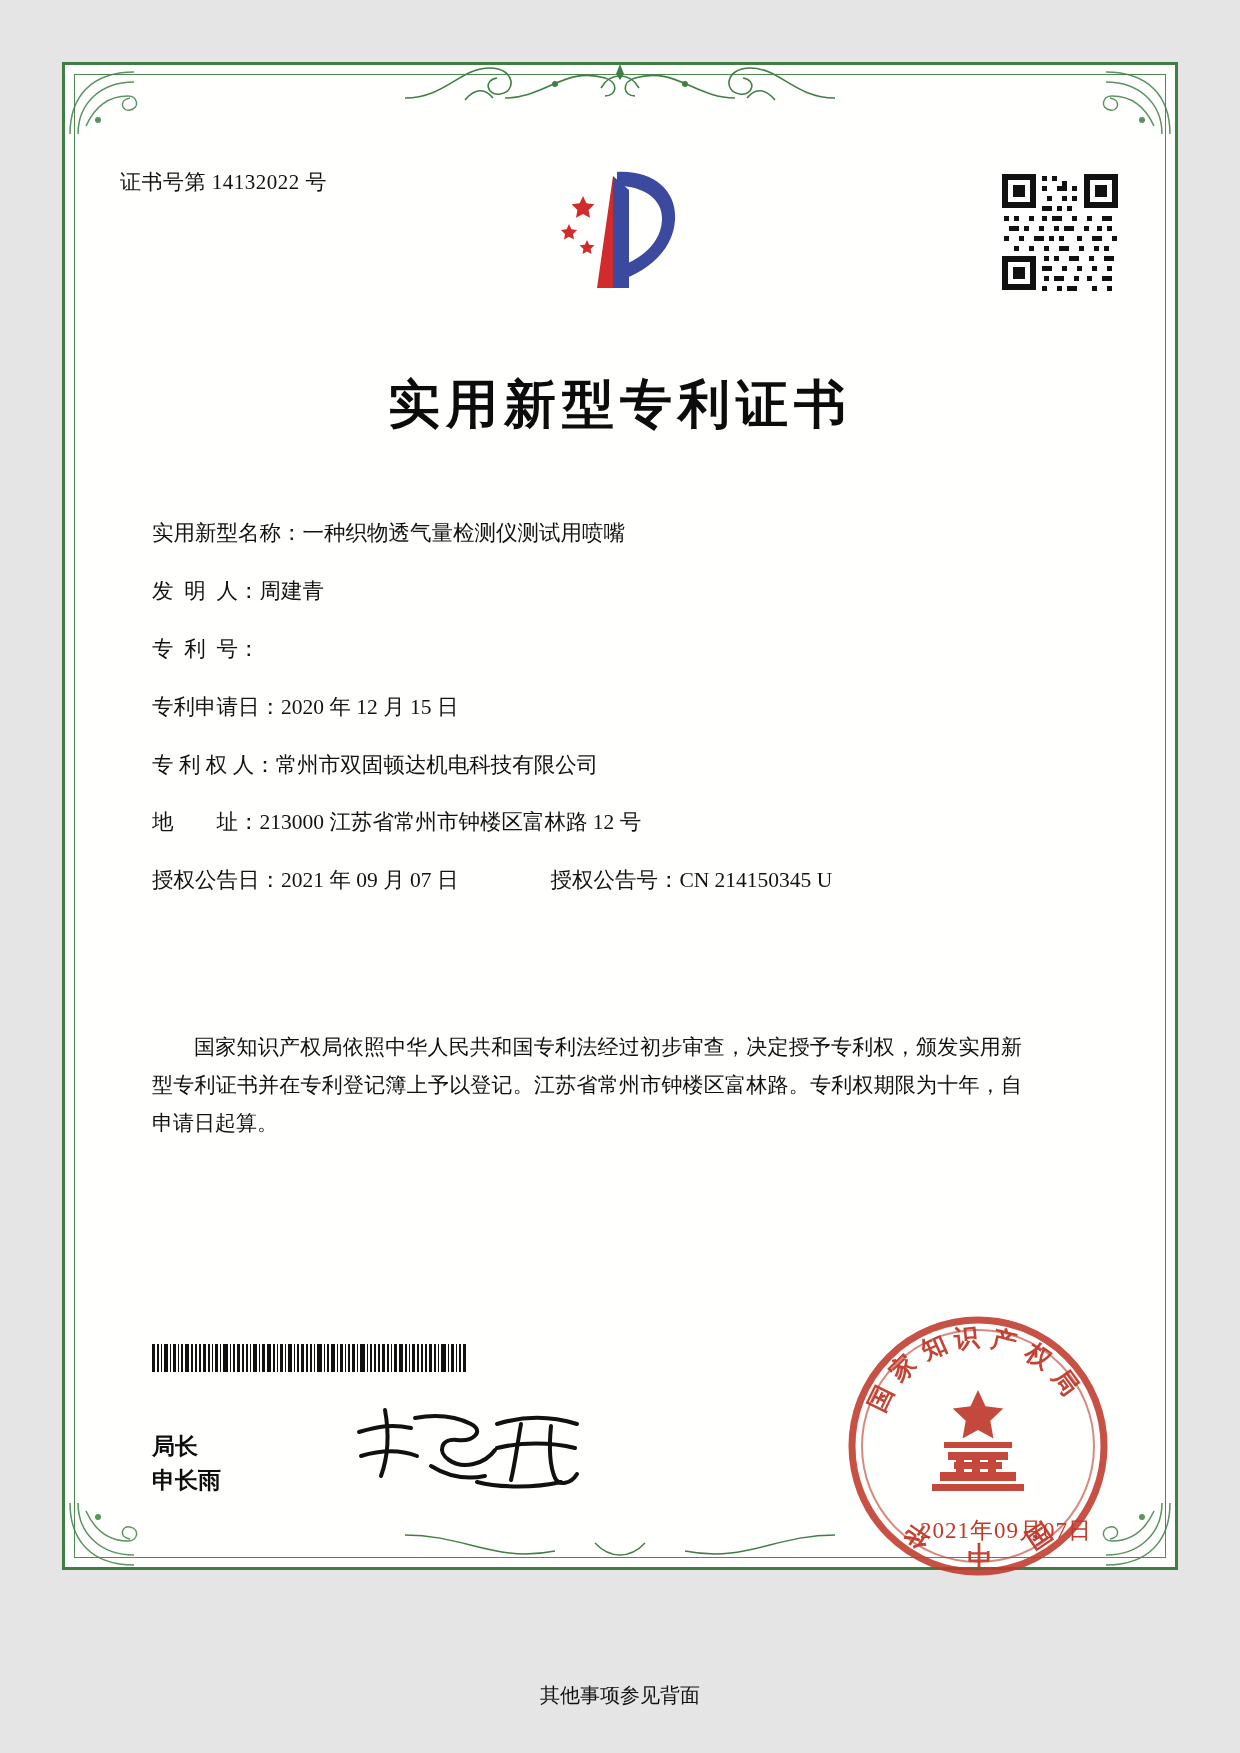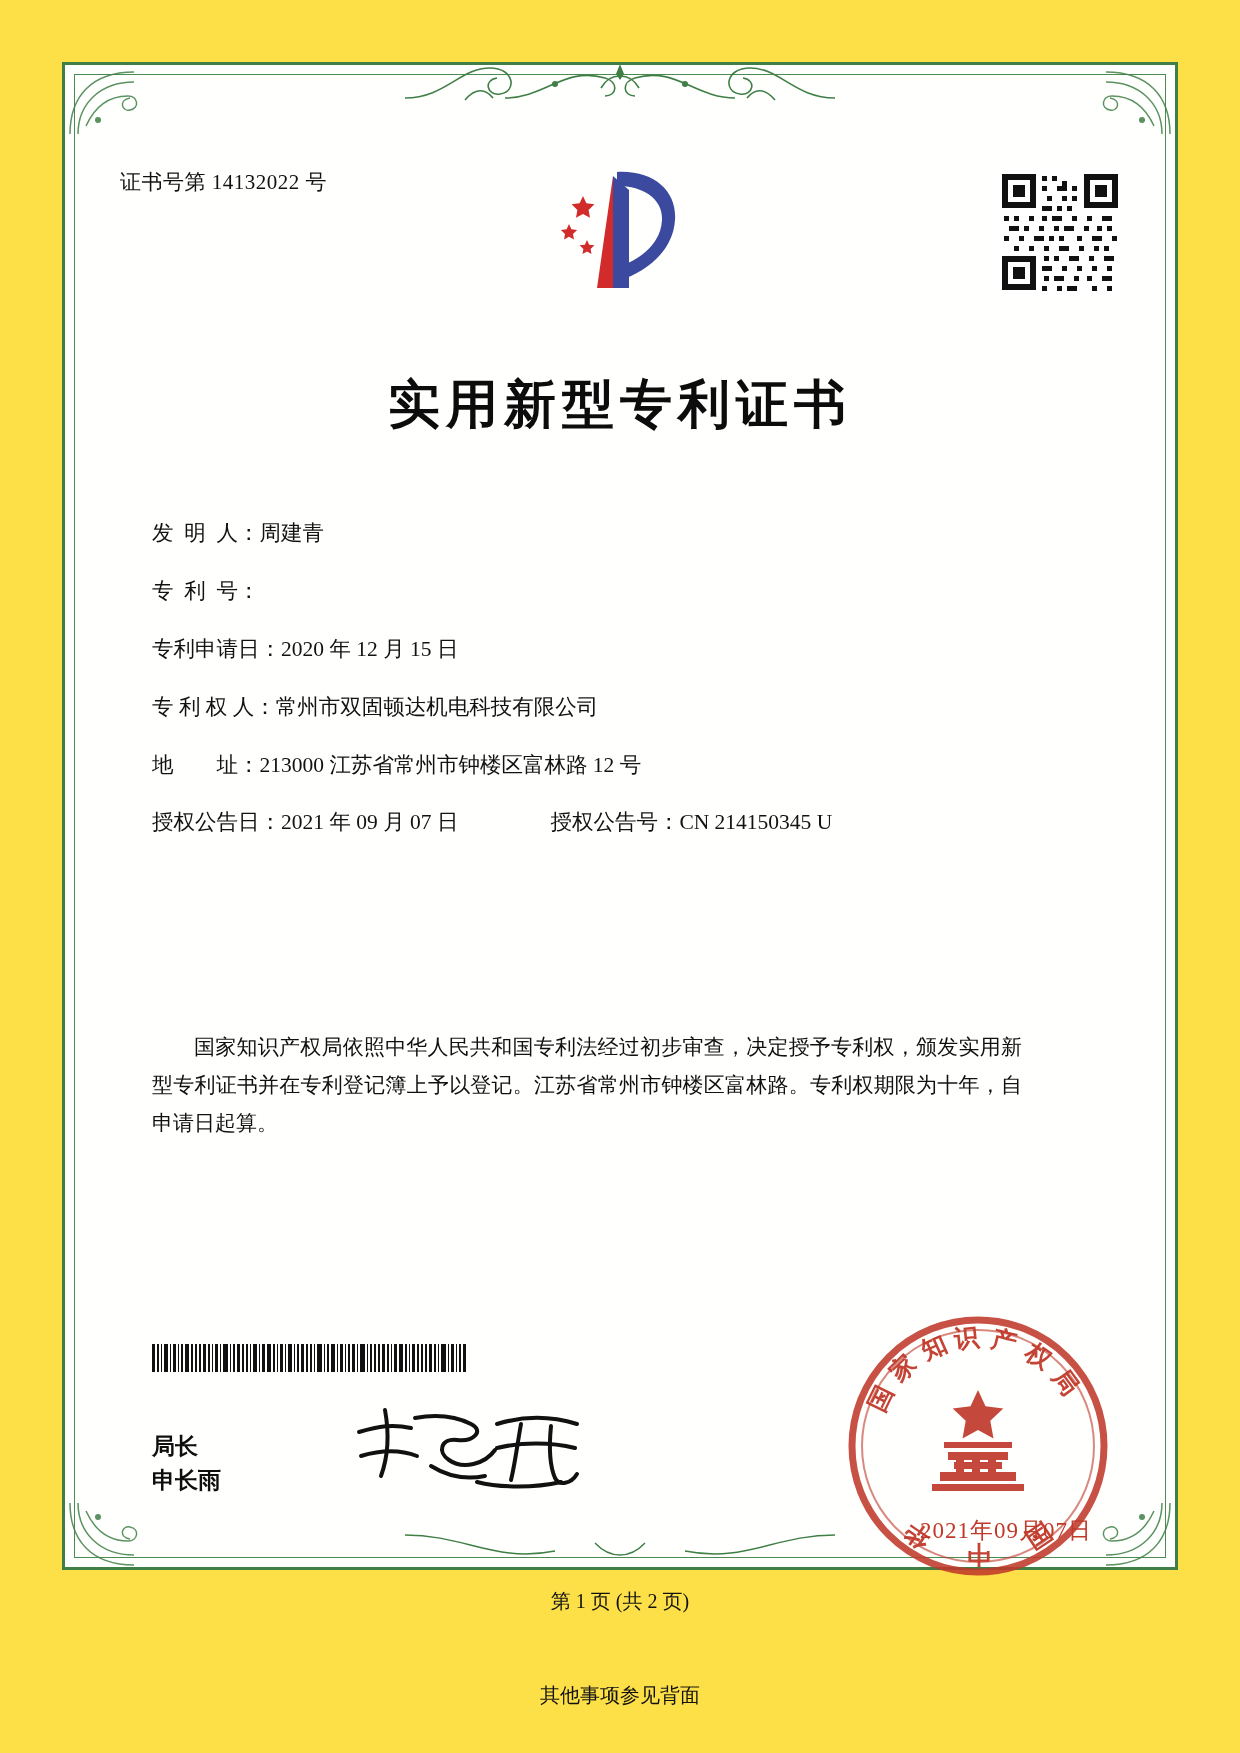--- a/index.html
+++ b/index.html
@@ -14,21 +14,21 @@
     font-family: "Liberation Serif", "DejaVu Serif", serif;
     color: #1a1a1a;
     overflow: hidden;
   }
 
   
   .page {
     position: absolute;
     left: 0; top: 0;
     width: 1240px; height: 1753px;
-    background: #fde047;
+    background: #e5e5e5;
   }
 
   .border-outer {
     position: absolute;
     left: 62px; top: 62px;
     width: 1116px; height: 1508px;
     border: 3px solid #3f7f46;
     box-sizing: border-box;
     background: #fffffd;
   }
@@ -370,20 +370,24 @@
         <rect x="94" y="116" width="5" height="5"></rect>
           <rect x="109" y="116" width="5" height="5"></rect>
       </g>
     </svg>
   </div>
 
   <div class="cert-title">实用新型专利证书</div>
 
   <div class="fields">
     <div class="field-row">
+      <span class="field-label">实用新型名称：</span>
+      <span class="field-value">一种织物透气量检测仪测试用喷嘴</span>
+    </div>
+    <div class="field-row">
       <span class="field-label">发  明  人：</span>
       <span class="field-value">周建青</span>
     </div>
     <div class="field-row">
       <span class="field-label">专  利  号：</span>
     </div>
     <div class="field-row">
       <span class="field-label">专利申请日：</span>
       <span class="field-value">2020 年 12 月 15 日</span>
     </div>
@@ -526,16 +530,15 @@
         <text transform="rotate(34 134 134)" x="134" y="34" text-anchor="middle">权</text>
         <text transform="rotate(54 134 134)" x="134" y="34" text-anchor="middle">局</text>
         <text transform="rotate(146 134 134)" x="134" y="34" text-anchor="middle">国</text>
         <text transform="rotate(180 134 134)" x="134" y="34" text-anchor="middle">中</text>
         <text transform="rotate(214 134 134)" x="134" y="34" text-anchor="middle">华</text>
       </g>
     </svg>
   </div>
   <div class="seal-date">2021年09月07日</div>
 
-  <div class="page-no">第 1 页 (共 2 页)</div>
   <div class="footnote">其他事项参见背面</div>
 
 </div>
 
 </body></html>

